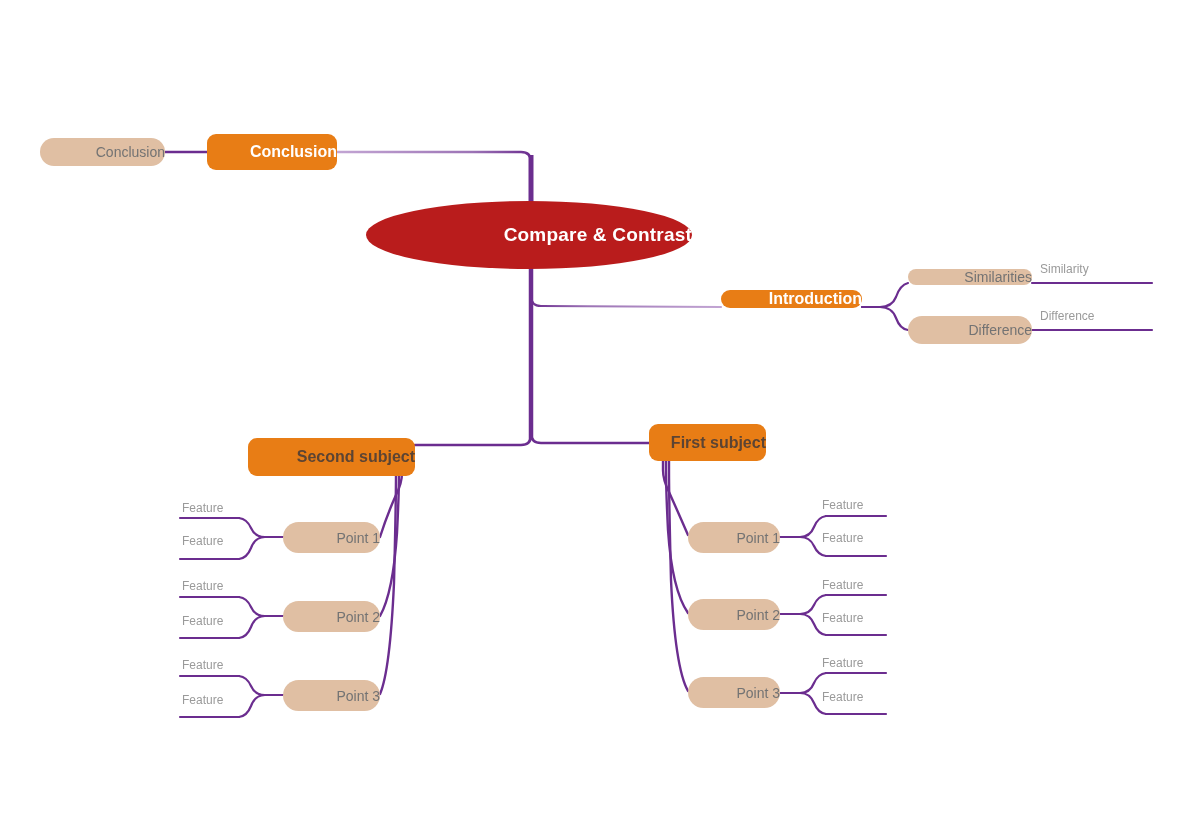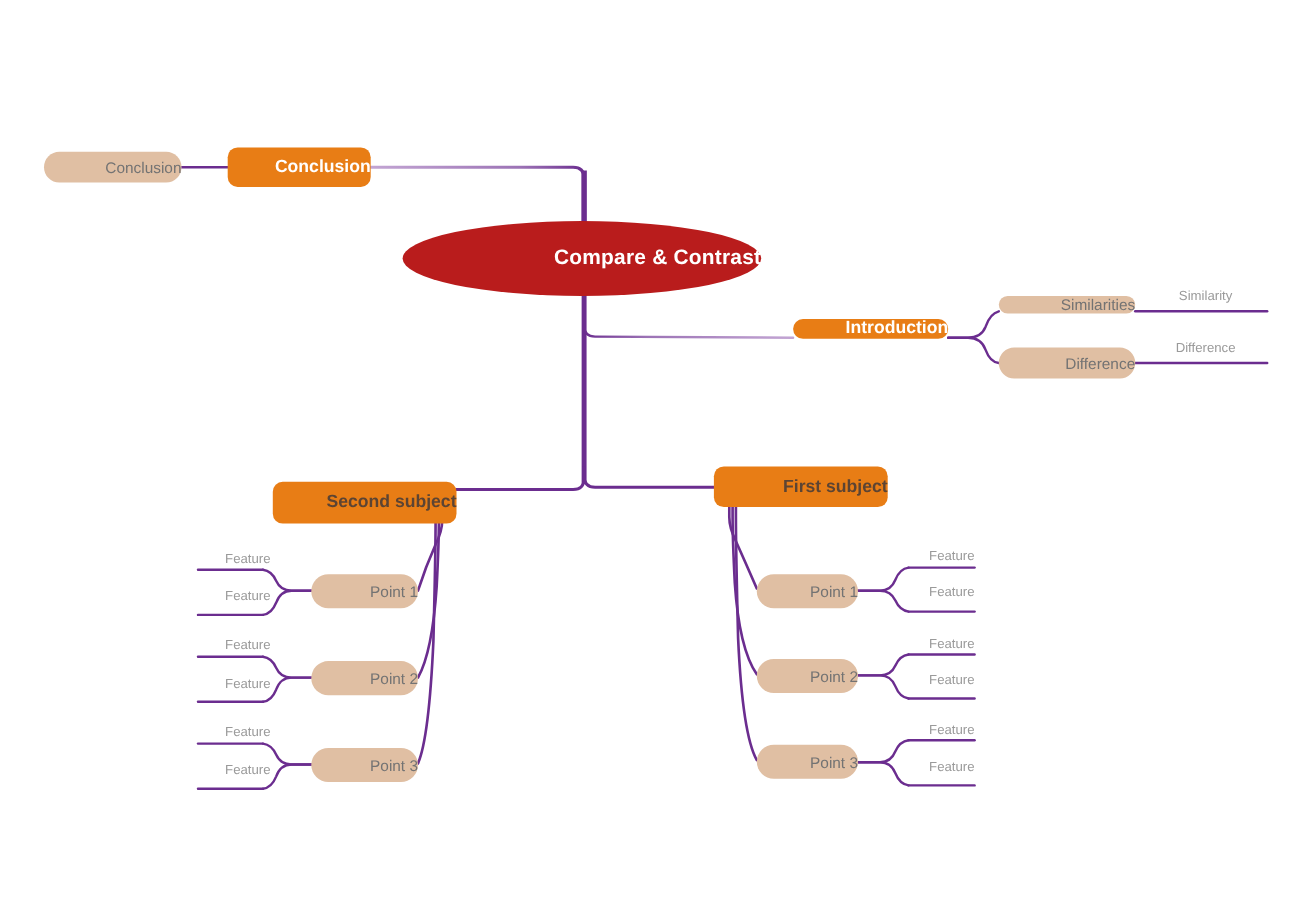--- a/index.html
+++ b/index.html
@@ -65,22 +65,22 @@
     font-weight: normal;
   }
 
   
   .node-l3 {
     position: absolute;
     color: #9a9a9a;
     font-size: 12px;
     white-space: nowrap;
   }
-  .node-l3.align-right { text-align: center; }
-  .node-l3.align-left  { text-align: right; }
+  .node-l3.align-right { text-align: left; }
+  .node-l3.align-left  { text-align: left; }
 </style>
 </head>
 <body>
 
 <div id="canvas">
 
   <svg id="wires" viewBox="0 0 1191 816" xmlns="http://www.w3.org/2000/svg">
     <defs>
       <linearGradient id="fadeLeft" x1="1" y1="0" x2="0" y2="0">
         <stop offset="0" stop-color="#6b2d8f" stop-opacity="1"></stop>
@@ -157,21 +157,21 @@
   </div>
 
   <div class="node node-l1 text-white" id="branch-conclusion" style="left: 207px; top: 134px; width: 130px; height: 36px;">
     <span>Conclusion</span>
   </div>
 
   <div class="node node-l1 text-white" id="branch-introduction" style="left: 721px; top: 290px; width: 141px; height: 18px;">
     <span>Introduction</span>
   </div>
 
-  <div class="node node-l1 text-dark" id="branch-first-subject" style="left: 649px; top: 424px; width: 158px; height: 37px;">
+  <div class="node node-l1 text-dark" id="branch-first-subject" style="left: 649px; top: 424px; width: 117px; height: 37px;">
     <span>First subject</span>
   </div>
 
   <div class="node node-l1 text-dark" id="branch-second-subject" style="left: 248px; top: 438px; width: 167px; height: 38px;">
     <span>Second subject</span>
   </div>
 
   <div class="node node-l2" id="leaf-conclusion" style="left: 40px; top: 138px; width: 125px; height: 28px;">
     <span>Conclusion</span>
   </div>

